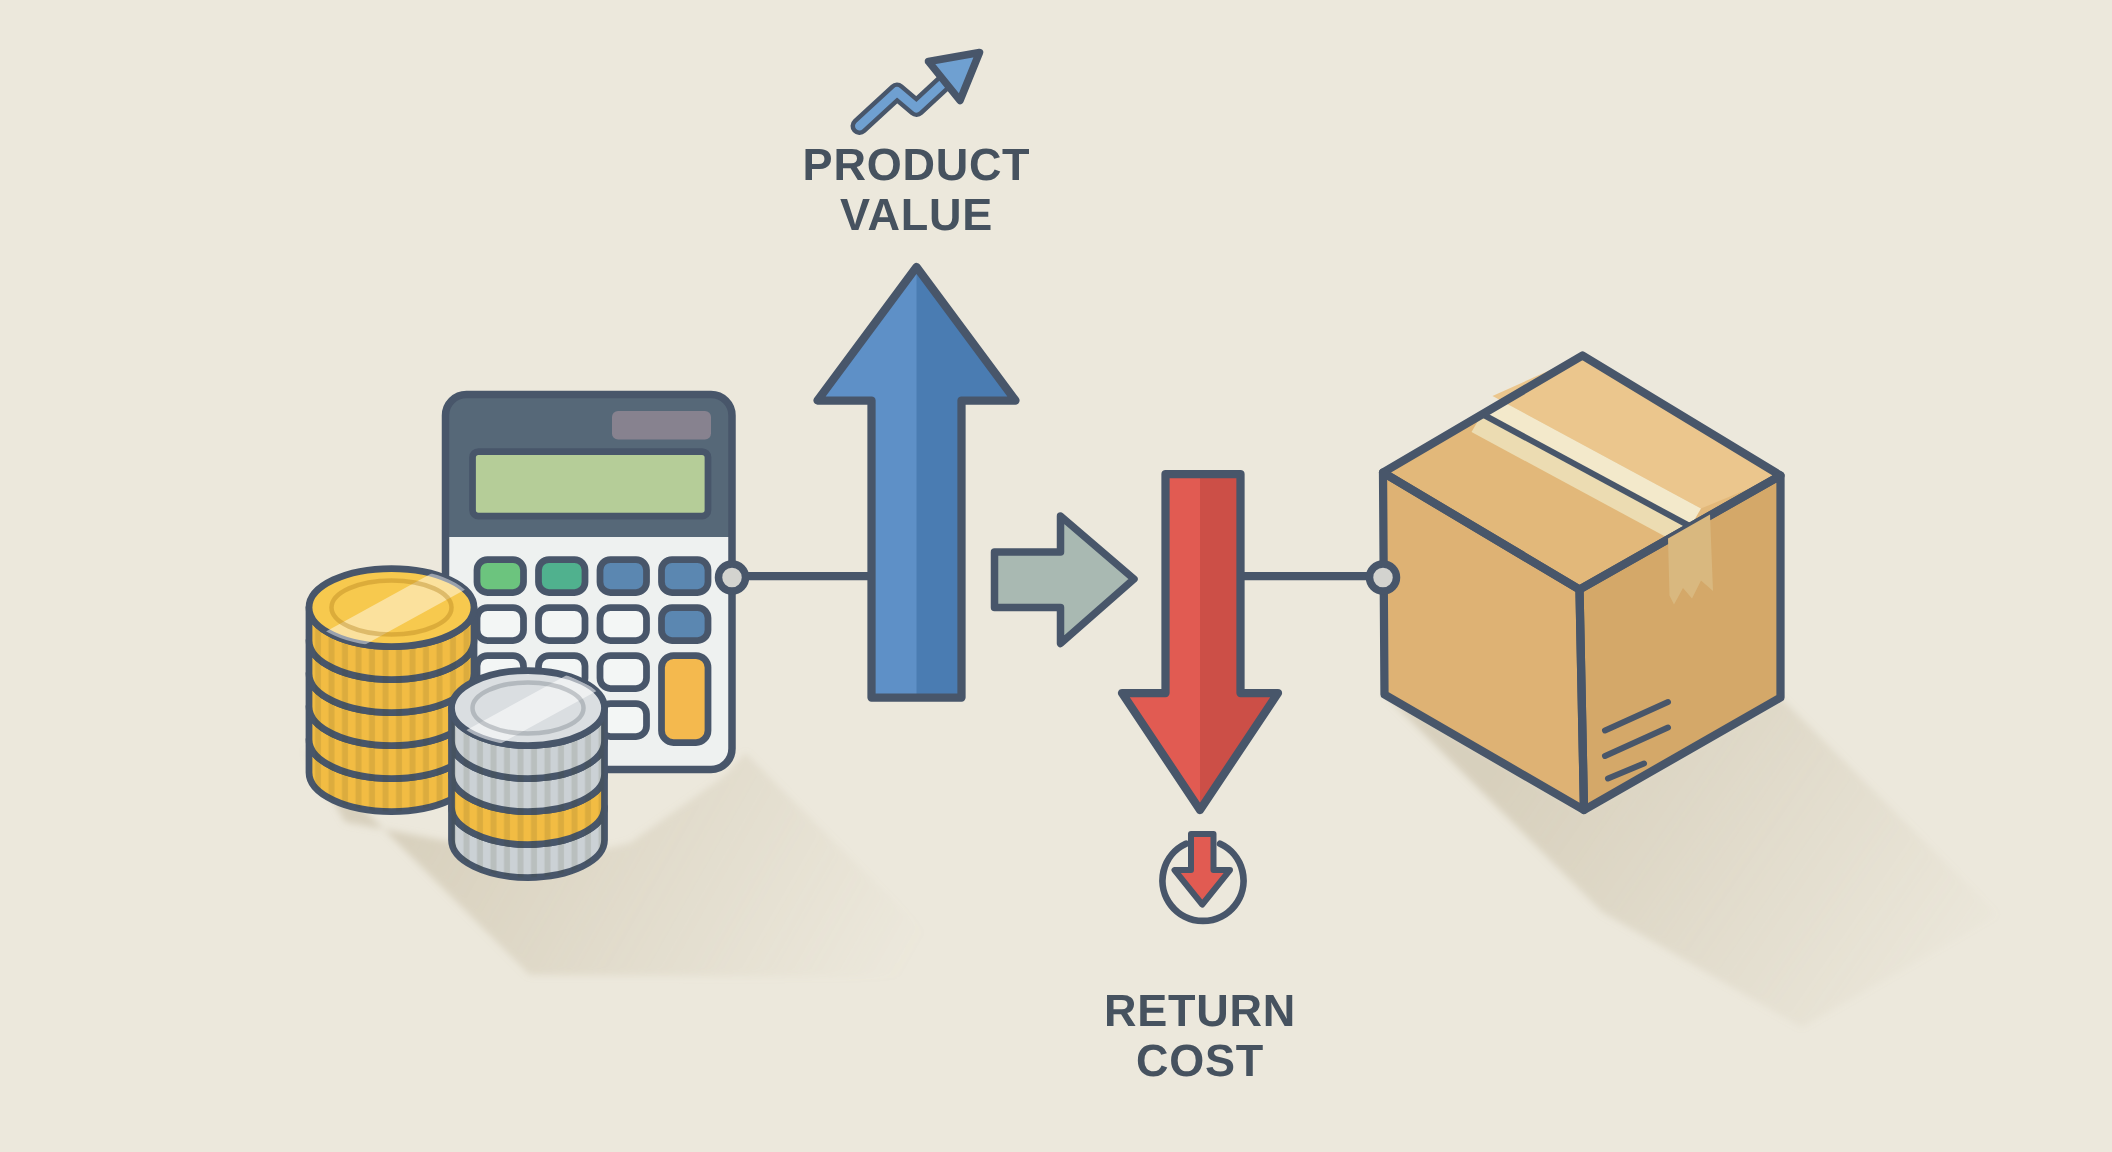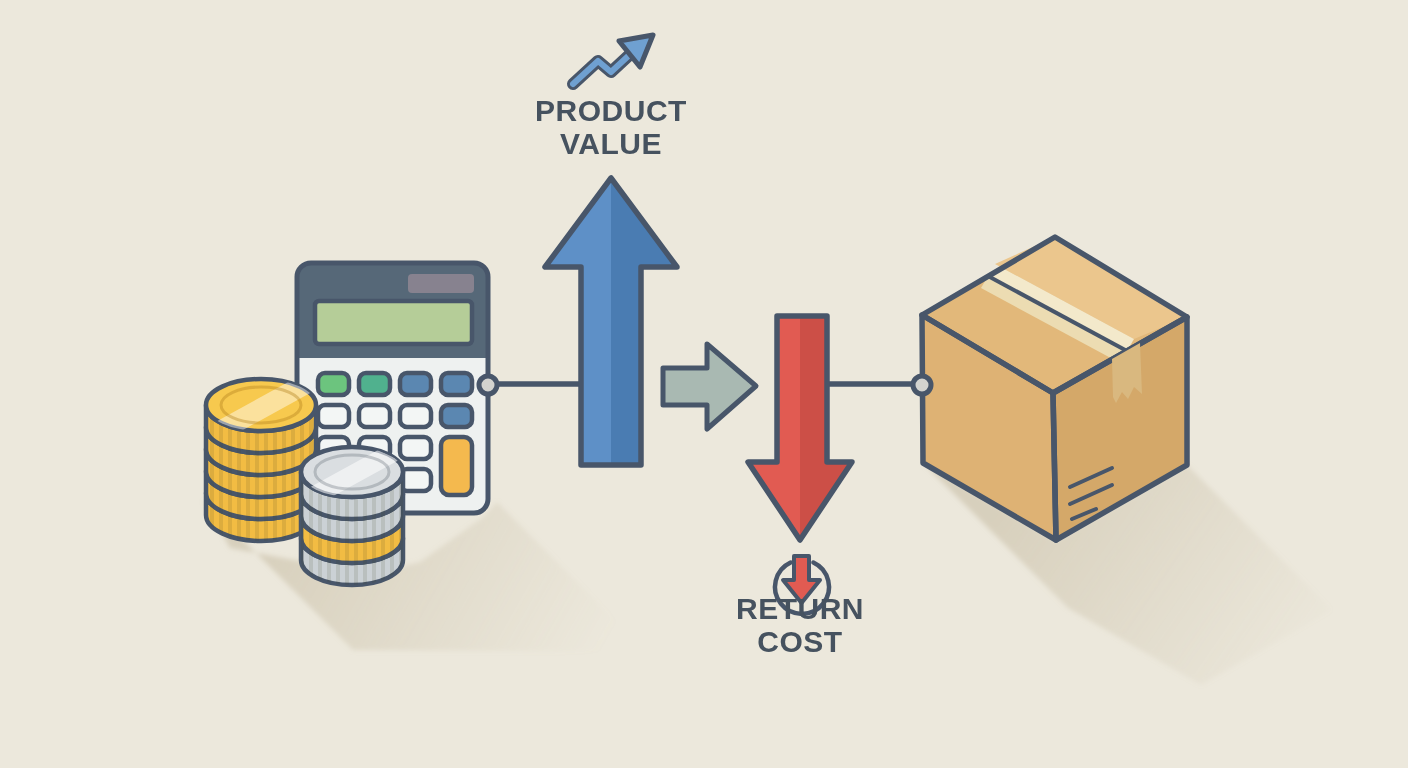--- a/index.html
+++ b/index.html
@@ -12,21 +12,21 @@
     position: relative; width: 1408px; height: 768px;
     overflow: hidden; background: var(--background, #ece8dc);
   }
   .canvas svg { position: absolute; left: 0; top: 0; }
   .label {
     position: absolute; width: 180px; text-align: center;
     font-weight: bold; font-size: 30px; line-height: 33px;
     letter-spacing: 0.5px; color: var(--text, #46525f);
   }
   .label-product { left: 521px; top: 94px; }
-  .label-return  { left: 710px; top: 592px; }
+  .label-return  { left: 710px; top: 658px; }
 </style>
 </head>
 <body>
 
 <div class="canvas">
 
   <svg width="1408" height="768" viewBox="0 0 1408 768">
     <defs>
       <pattern id="ridge" width="9" height="12" patternUnits="userSpaceOnUse">
         <rect x="3" y="0" width="4" height="12" fill="rgba(60,55,25,0.12)"></rect>

